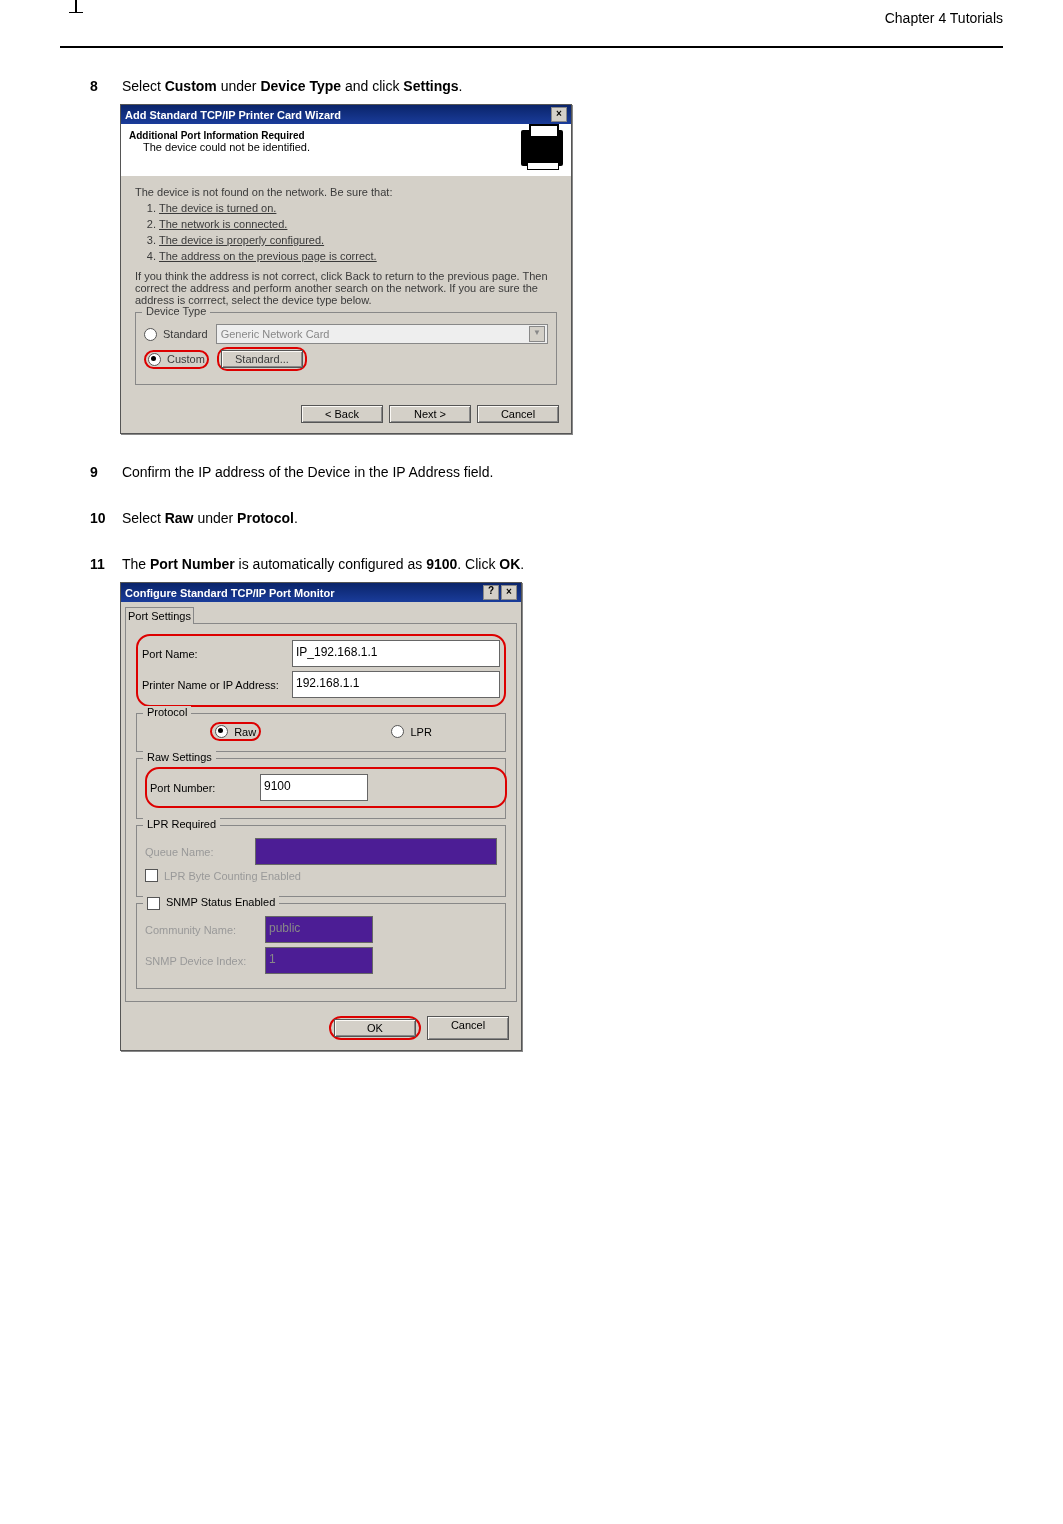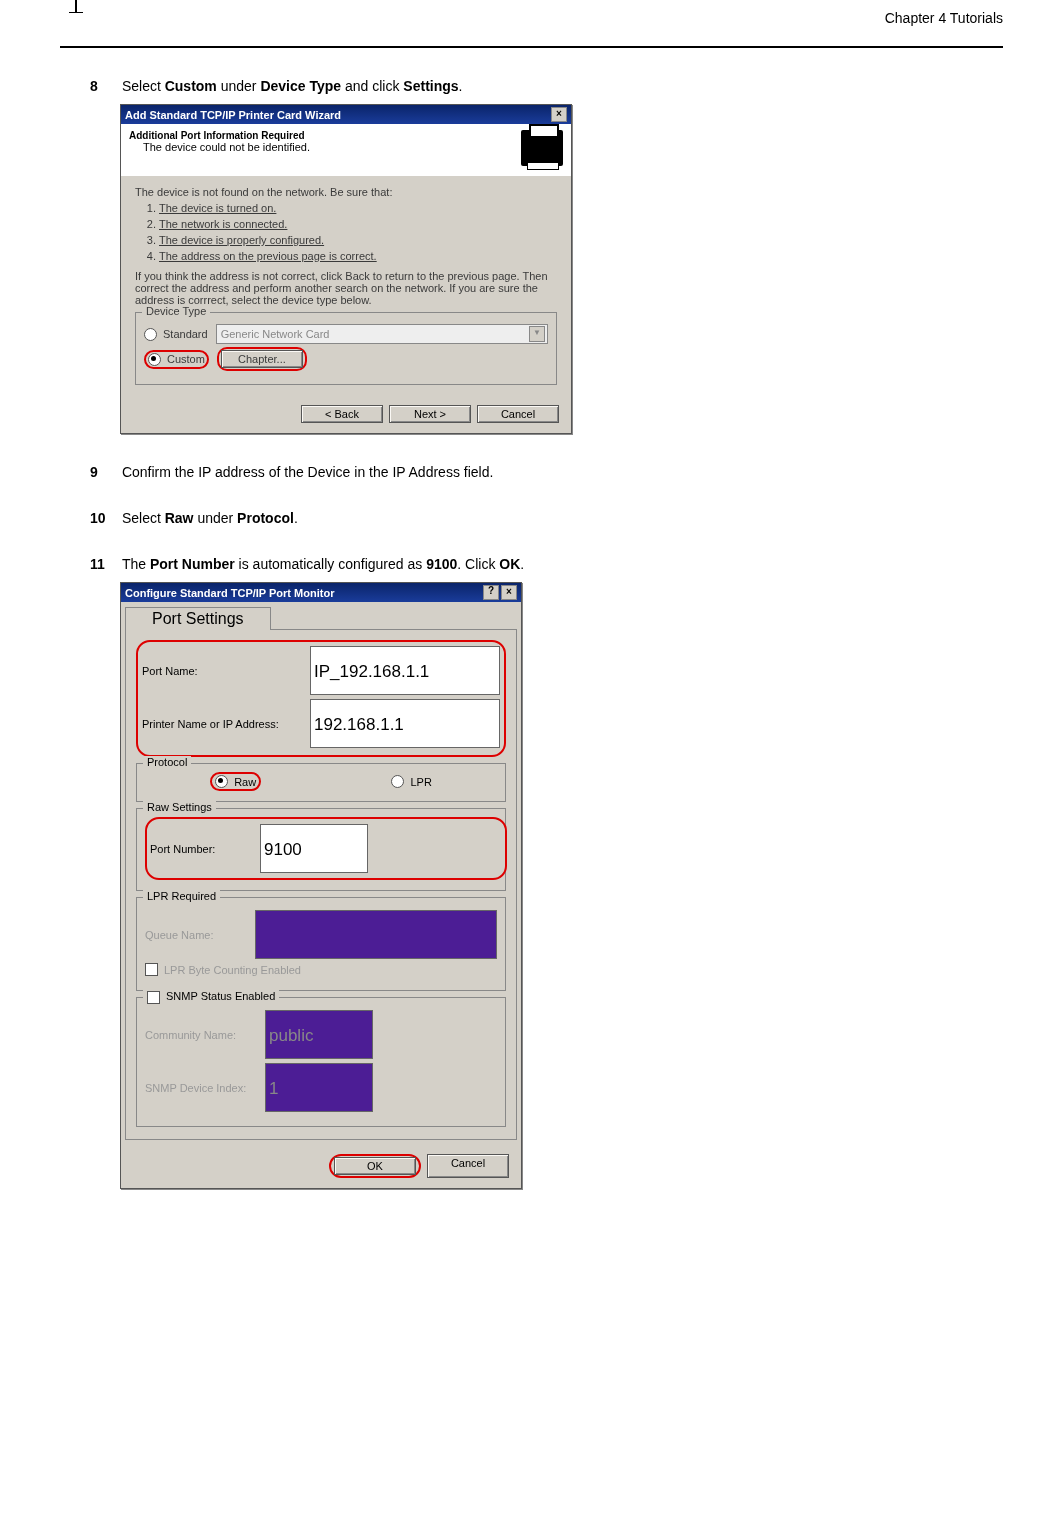--- a/index.html
+++ b/index.html
@@ -93,25 +93,25 @@
     background:#d4d0c8;border:1px solid #555;box-shadow:inset 1px 1px 0 #fbf9f5,inset -1px -1px 0 #888;
     padding:2px 10px;font-size:11px;display:inline-block;min-width:60px;text-align:center;cursor:default;
   }
   .highlight-red{border:2px solid #d00;border-radius:10px;padding:1px 2px;}
   .btn-row{display:flex;justify-content:flex-end;gap:6px;padding:10px 12px;}
 
   
   .dlg2 { width: 400px; }
   .tb-help{width:14px;height:13px;background:#d4d0c8;border:1px solid #888;color:#000;text-align:center;line-height:10px;font-family:Arial;font-size:10px;margin-right:2px;}
   .tabstrip{padding:4px 4px 0 4px;}
-  .tab{display:inline-block;border:1px solid #888;border-bottom:none;background:#d4d0c8;padding:2px 26px;font-size:16px;position:relative;top:1px;text-align:right;}
+  .tab{display:inline-block;border:1px solid #888;border-bottom:none;background:#d4d0c8;padding:2px 2px;font-size:11px;position:relative;top:1px;text-align:right;}
   .tabpanel{border:1px solid #888;margin:0 4px 4px 4px;padding:10px 10px 6px 10px;}
   .form-row{display:flex;align-items:center;margin:4px 0;font-size:11px;}
-  .form-row label{width:168px;}
-  .txt-input{flex:1;height:17px;border:1px solid #666;background:#fff;padding:15px 3px;font-size:17px;}
+  .form-row label{width:150px;}
+  .txt-input{flex:1;height:17px;border:1px solid #666;background:#fff;padding:4px 3px;font-size:12px;}
   .disabled-input{background:#4c1d95;color:#888;}
   .big-red-oval{border:2px solid #d00;border-radius:14px;padding:1px 3px;}
   .checkbox{width:11px;height:11px;border:1px solid #555;background:#fff;margin-right:6px;display:inline-block;vertical-align:middle;}
   .disabled-text{color:#999;}
 
   .footer {
     position:absolute; bottom:24px; left:60px; right:60px;
     border-top:2px solid #000; padding-top:6px;
     display:flex; justify-content:space-between; font-size:13px;
   }
@@ -163,21 +163,21 @@
             <span class="arrow">▼</span>
           </span>
         </div>
         <div class="radio-row">
           <span class="highlight-red" style="display:inline-flex;align-items:center;">
             <span class="radio-dot checked"></span>
             <span>Custom</span>
           </span>
           <span style="width:8px;"></span>
           <span class="highlight-red">
-            <span class="btn">Chapter...</span>
+            <span class="btn">Standard...</span>
           </span>
         </div>
       </div>
     </div>
     <div class="btn-row">
       <span class="btn">&lt; Back</span>
       <span class="btn">Next &gt;</span>
       <span class="btn">Cancel</span>
     </div>
   </div>

